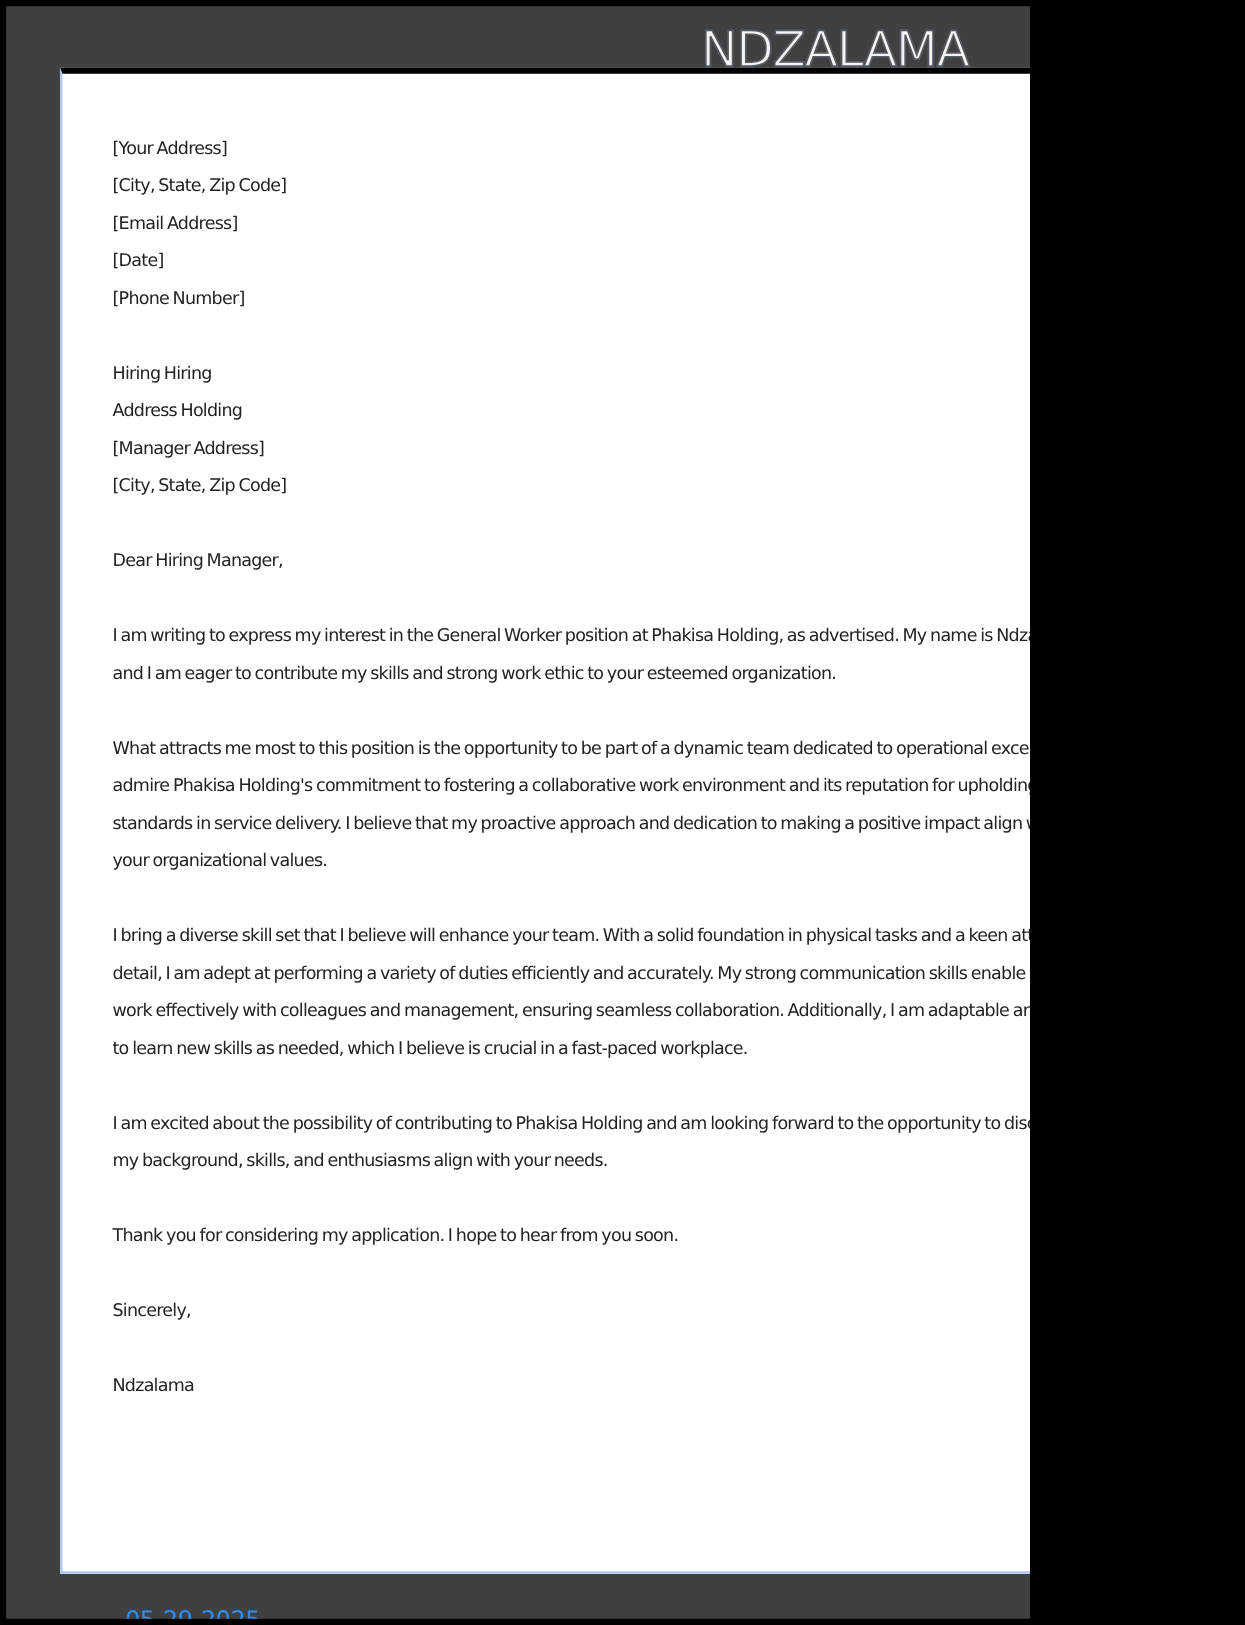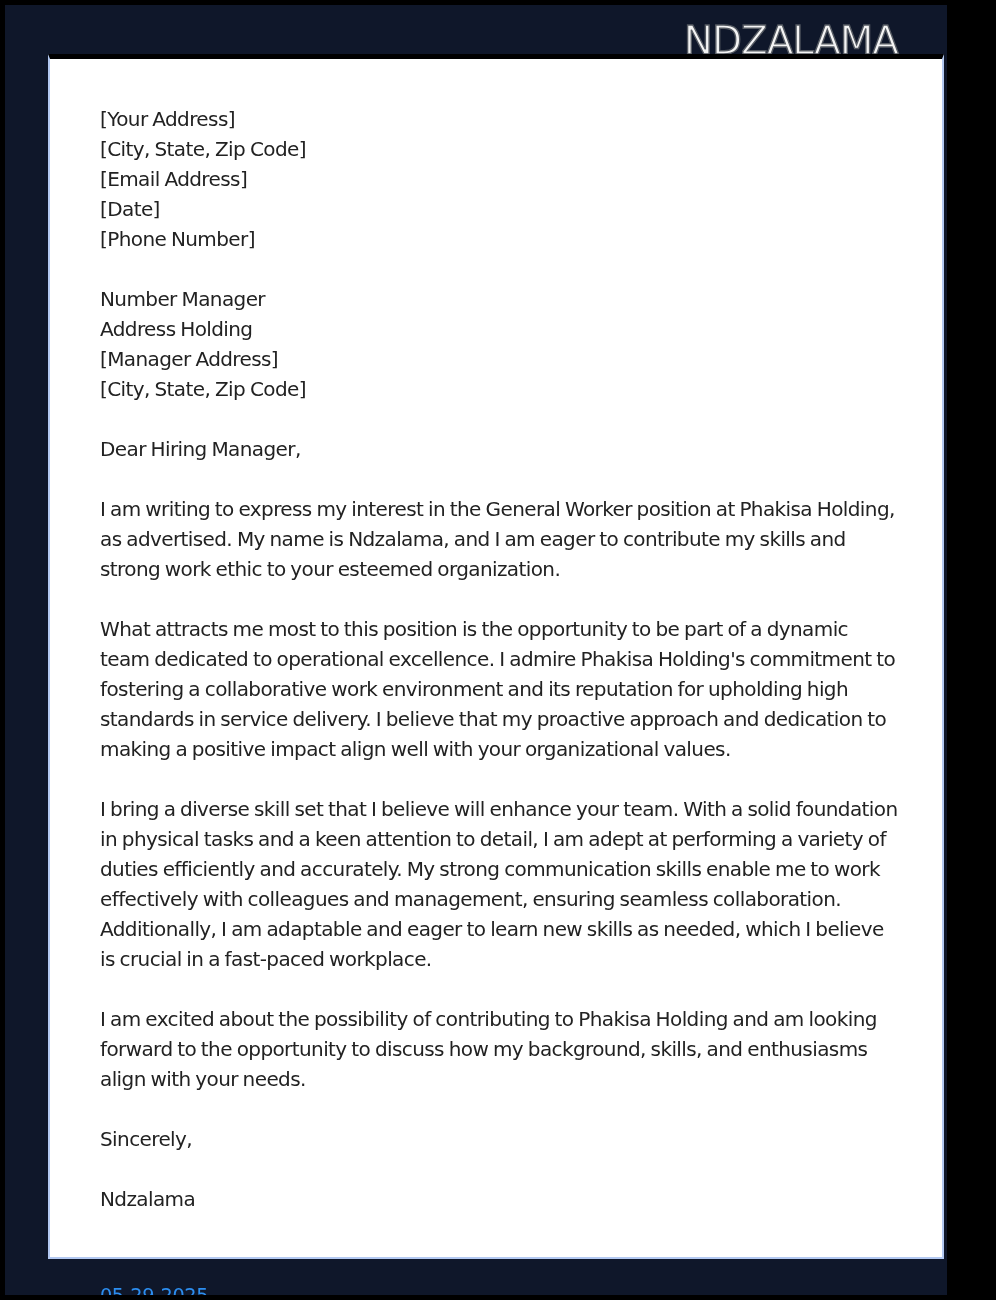--- a/index.html
+++ b/index.html
@@ -4,22 +4,22 @@
   <style>
     html, body { margin: 0; padding: 0; }
     body {
       width: 996px; height: 1300px;
       background: #000;
       position: relative; overflow: hidden;
       font-family: "DejaVu Sans", sans-serif;
     }
     .frame {
       position: absolute; left: 5px; top: 5px;
-      width: 942px; height: 1290px;
-      background: #0f172a;
+      width: 819px; height: 1290px;
+      background: #404040;
       overflow: hidden;
     }
     .brand {
       position: absolute; right: 49px; top: 12px;
       font-family: "DejaVu Sans", sans-serif;
       font-size: 39px; letter-spacing: -1px;
       color: #f4f4f4;
       -webkit-text-stroke: 1.4px #555a62;
       line-height: 48px;
     }
@@ -28,23 +28,23 @@
       width: 896px; height: 1205px;
       background: #fff;
       border-left: 2px solid #b3c9f2;
       border-right: 2px solid #b3c9f2;
       border-bottom: 2px solid #b3c9f2;
       border-top: 5px solid #000;
       box-sizing: border-box;
       overflow: visible;
     }
     .letter {
-      position: absolute; left: 50px; top: 45px;
+      position: absolute; left: 40px; top: 45px;
       width: 800px;
-      font-size: 20px; line-height: 30px;
+      font-size: 14px; line-height: 30px;
       color: #222;
       letter-spacing: -0.6px;
       word-spacing: -1px;
     }
     .block { margin: 0 0 30px 0; }
     .line { display: block; }
     .sig-name { margin: 0; }
     .date {
       position: absolute; left: 95px; top: 1276px;
       font-size: 19.3px; line-height: 30px;
@@ -62,32 +62,33 @@
     <div class="letter">
       <div class="block">
         <span class="line">[Your Address]</span>
         <span class="line">[City, State, Zip Code]</span>
         <span class="line">[Email Address]</span>
         <span class="line">[Date]</span>
         <span class="line">[Phone Number]</span>
       </div>
 
       <div class="block">
-        <span class="line">Number Manager</span>
+        <span class="line">Hiring Hiring</span>
         <span class="line">Address Holding</span>
         <span class="line">[Manager Address]</span>
         <span class="line">[City, State, Zip Code]</span>
       </div>
 
       <div class="block">Dear Hiring Manager,</div>
 
       <div class="block">I am writing to express my interest in the General Worker position at Phakisa Holding, as advertised. My name is Ndzalama, and I am eager to contribute my skills and strong work ethic to your esteemed organization.</div>
       <div class="block">What attracts me most to this position is the opportunity to be part of a dynamic team dedicated to operational excellence. I admire Phakisa Holding's commitment to fostering a collaborative work environment and its reputation for upholding high standards in service delivery. I believe that my proactive approach and dedication to making a positive impact align well with your organizational values.</div>
       <div class="block">I bring a diverse skill set that I believe will enhance your team. With a solid foundation in physical tasks and a keen attention to detail, I am adept at performing a variety of duties efficiently and accurately. My strong communication skills enable me to work effectively with colleagues and management, ensuring seamless collaboration. Additionally, I am adaptable and eager to learn new skills as needed, which I believe is crucial in a fast-paced workplace.</div>
       <div class="block">I am excited about the possibility of contributing to Phakisa Holding and am looking forward to the opportunity to discuss how my background, skills, and enthusiasms align with your needs.</div>
+      <div class="block">Thank you for considering my application. I hope to hear from you soon.</div>
 
       <div class="block">Sincerely,</div>
       <div class="sig-name">Ndzalama</div>
     </div>
 
   </div>
 
   <div class="date">05-29-2025</div>
 </div>
 

